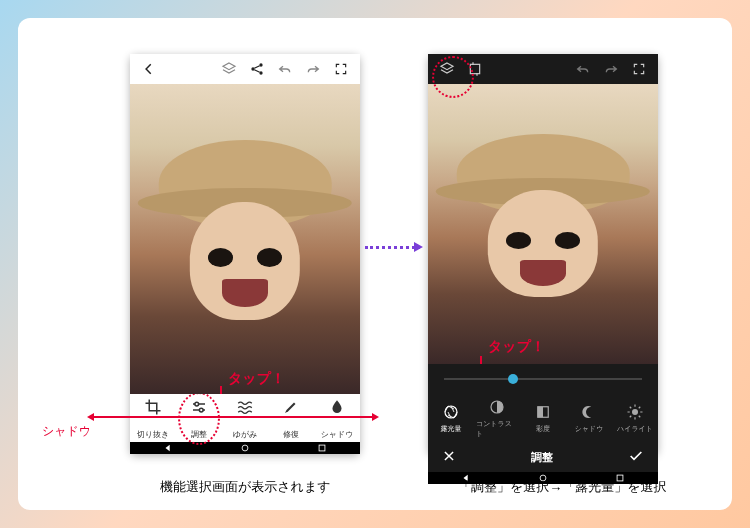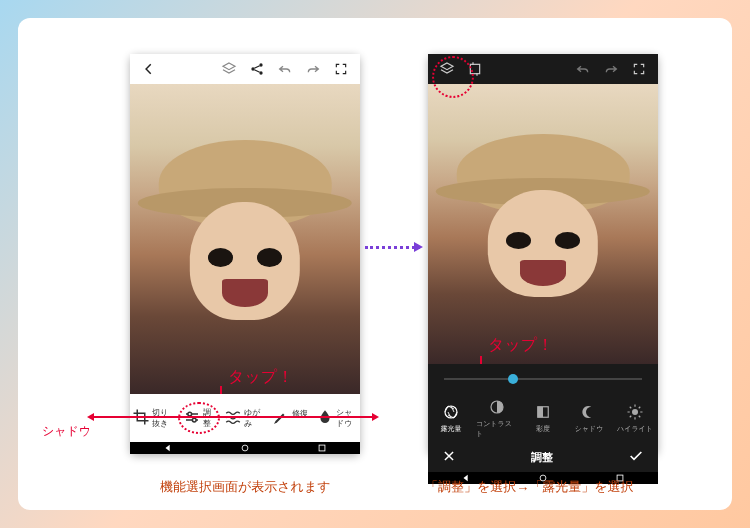--- a/index.html
+++ b/index.html
@@ -15,41 +15,41 @@
 .spacer{flex:1}
 .photo{position:relative;background:linear-gradient(180deg,#e8d8c0 0%,#d8c8a8 20%,#c8a888 35%,#a87858 55%,#6a4838 75%,#3a2828 100%);overflow:hidden}
 .photo1{height:310px}
 .photo2{height:280px}
 .hat{position:absolute;top:18%;left:50%;transform:translateX(-50%);width:75%;height:28%;background:#c8a878;border-radius:50% 50% 45% 45%}
 .hat::before{content:"";position:absolute;top:55%;left:-12%;right:-12%;height:35%;background:#b89868;border-radius:50%}
 .face{position:absolute;top:38%;left:50%;transform:translateX(-50%);width:48%;height:38%;background:#e8c8a8;border-radius:48% 48% 42% 42%}
 .eye{position:absolute;width:11%;height:6%;background:#1a1410;border-radius:50%;top:53%}
 .eye.l{left:34%}.eye.r{right:34%}
 .mouth{position:absolute;top:63%;left:50%;transform:translateX(-50%);width:20%;height:9%;background:#8a3838;border-radius:10% 10% 50% 50%}
-.tap-label{position:absolute;color:#e60033;font-size:16px;font-weight:normal}
+.tap-label{position:absolute;color:#e60033;font-size:14px;font-weight:bold}
 .arrow-red{position:absolute;border-left:2px solid #e60033}
 .arrow-red::after{content:"";position:absolute;bottom:-1px;left:-5px;border:4px solid transparent;border-top:7px solid #e60033}
 .toolbar-light{height:48px;background:#fff;display:flex;justify-content:space-around;align-items:center;padding:2px 0}
-.tool-item{display:flex;flex-direction:row;gap:2px;width:42px;cursor:pointer}
+.tool-item{display:flex;flex-direction:column;align-items:center;gap:12px;width:42px;cursor:pointer}
 .tool-item .ic{width:20px;height:20px;display:flex;align-items:center;justify-content:center}
 .tool-item .lbl{font-size:8px;color:#333}
 .circle-sel{border:2px dotted #e60033;border-radius:50%;padding:3px}
 .slider-area{height:30px;background:#1a1a1a;display:flex;align-items:center;padding:0 16px}
 .slider-track{flex:1;height:2px;background:#444;position:relative}
 .slider-dot{position:absolute;left:35%;top:50%;transform:translate(-50%,-50%);width:10px;height:10px;background:#3aafda;border-radius:50%}
 .toolbar-dark{height:48px;background:#1a1a1a;display:flex;justify-content:space-around;align-items:center}
 .tool-d{display:flex;flex-direction:column;align-items:center;gap:2px;width:42px;cursor:pointer}
 .tool-d .ic{width:20px;height:20px;display:flex;align-items:center;justify-content:center;color:#aaa}
 .tool-d .lbl{font-size:7px;color:#aaa}
 .tool-d.sel .ic{color:#fff}
 .tool-d.sel .lbl{color:#fff}
 .bottombar{height:30px;background:#1a1a1a;display:flex;align-items:center;justify-content:space-between;padding:0 14px;color:#fff;font-size:11px}
 .navbar{height:12px;background:#000;display:flex;justify-content:space-around;align-items:center}
 .navbtn{width:10px;height:10px}
-.caption{position:absolute;font-size:13px;color:#c2410c}
+.caption{position:absolute;font-size:13px;color:#000000}
 .side-note{position:absolute;left:24px;top:404px;color:#e60033;font-size:12px;line-height:1.5}
 .harrow{position:absolute;height:2px;background:#e60033}
 .harrow::before,.harrow::after{content:"";position:absolute;top:-3px;border:4px solid transparent}
 .harrow::before{left:-7px;border-right:7px solid #e60033}
 .harrow::after{right:-7px;border-left:7px solid #e60033}
 .transition-arrow{position:absolute;left:347px;top:228px;width:55px;height:3px;border-top:3px dotted #7a3fd8}
 .transition-arrow::after{content:"";position:absolute;right:-8px;top:-7px;border:5px solid transparent;border-left:9px solid #7a3fd8}
 .ring-sel{position:absolute;width:42px;height:42px;border:2px dotted #e60033;border-radius:50%;pointer-events:none}
 </style>
 </head>
@@ -275,15 +275,15 @@
 
 <div class="transition-arrow"></div>
 
 <div class="harrow" style="left:72px;top:398px;width:286px"></div>
 
 <div class="side-note">
   <div>シャドウ</div>
 </div>
 
 <div class="caption" style="left:142px;top:460px">機能選択画面が表示されます</div>
-<div class="caption" style="left:407px;top:460px">「調整」を選択→「露光量」を選択</div>
+<div class="caption" style="left:440px;top:460px">「調整」を選択→「露光量」を選択</div>
 
 </div>
 
 </body></html>

